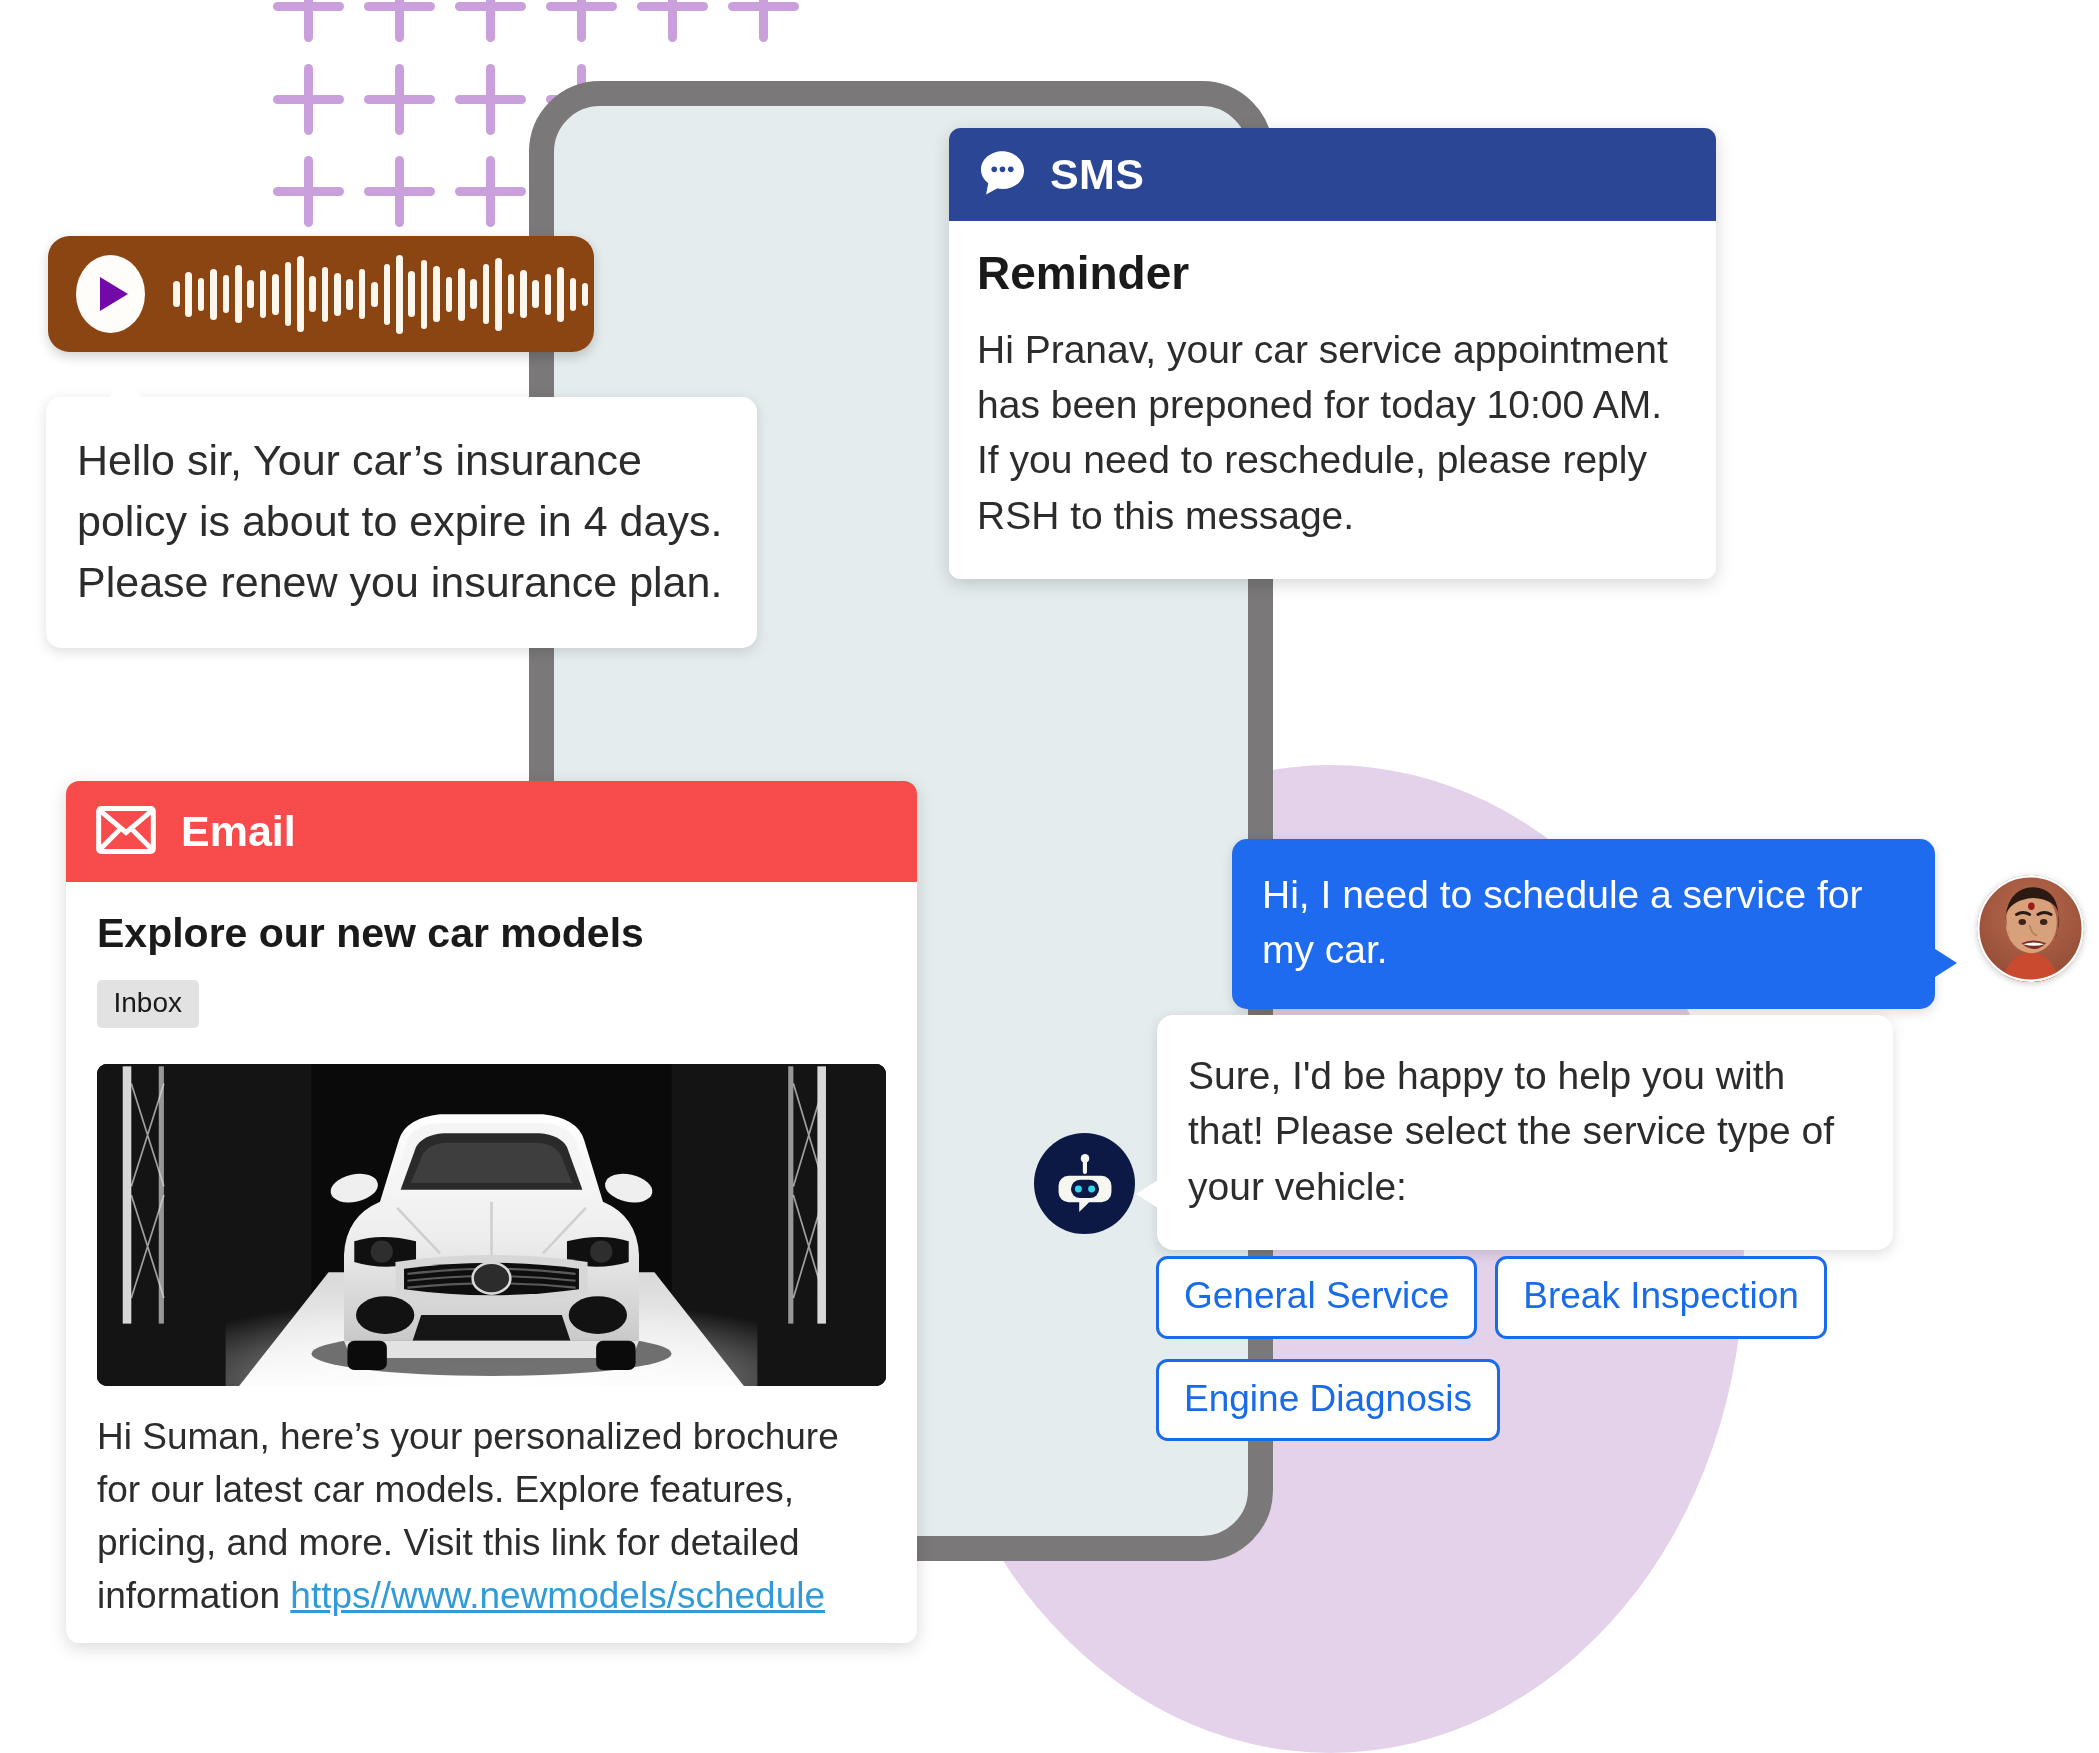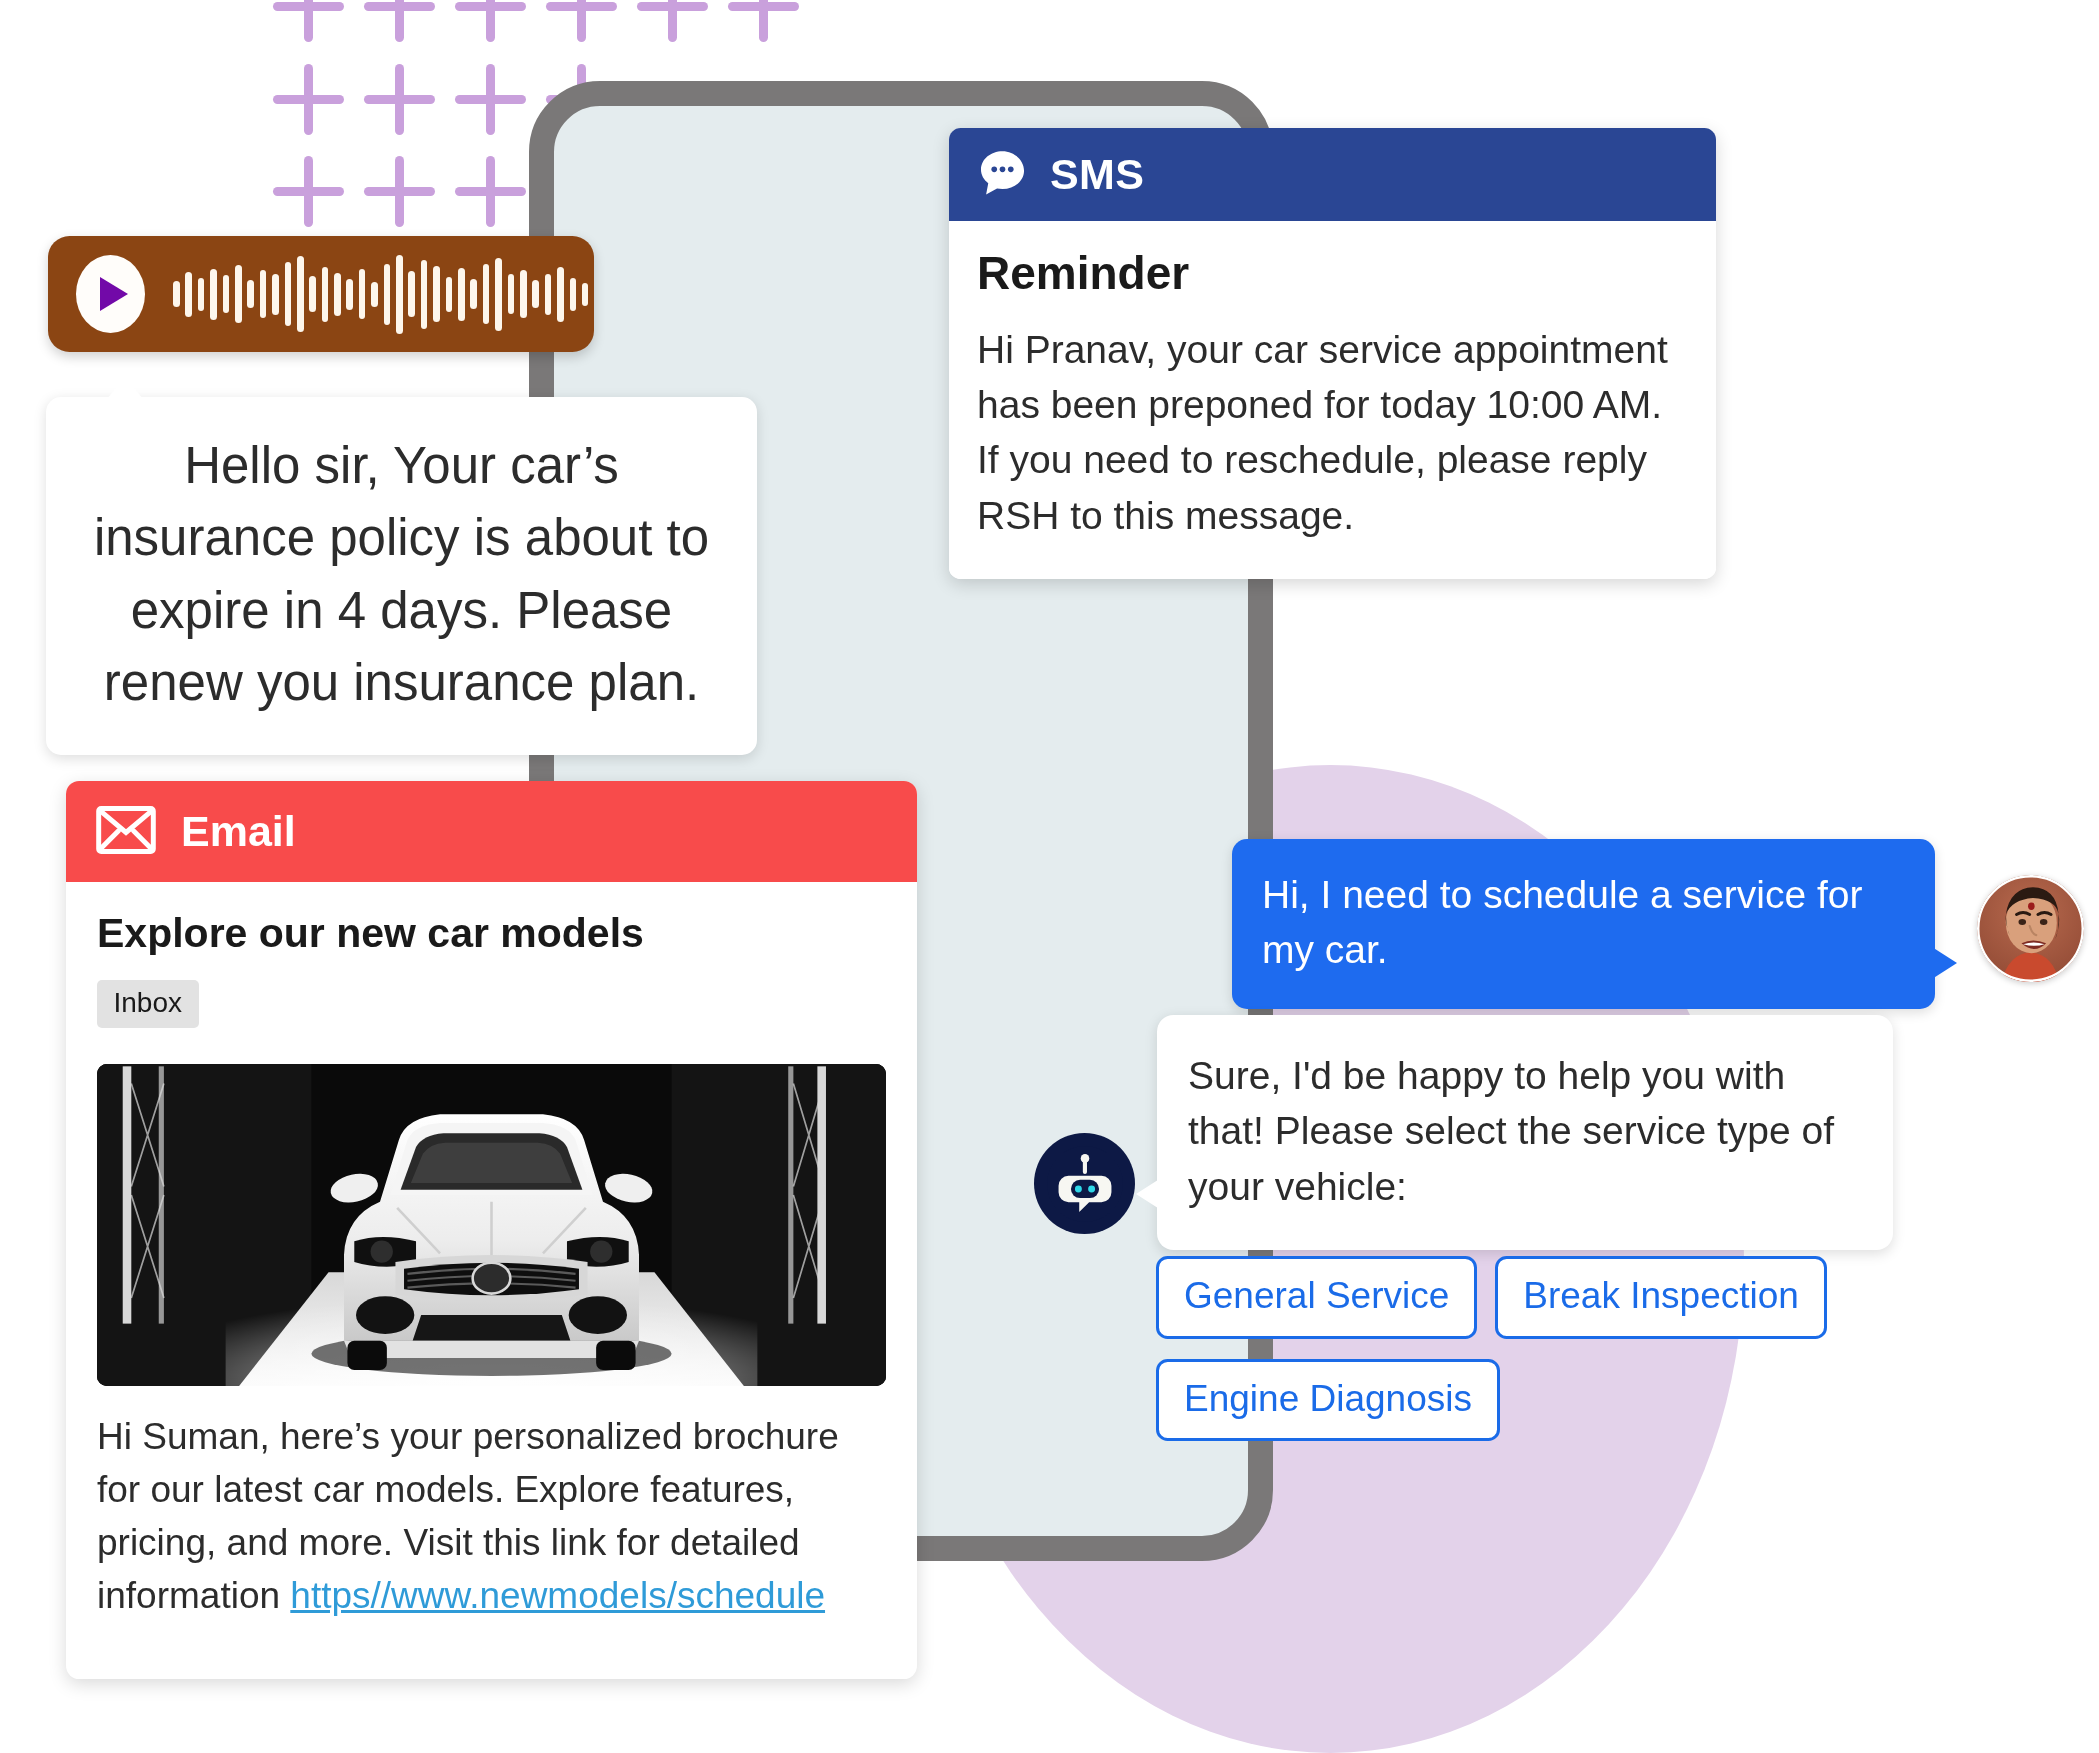--- a/index.html
+++ b/index.html
@@ -139,24 +139,23 @@
     content: "";
     position: absolute;
     left: 61px;
     top: -21.5px;
     width: 0; height: 0;
     border-left: 18px solid transparent;
     border-right: 18px solid transparent;
     border-bottom: 23px solid #FFFFFF;
   }
   .transcript-text {
-    font-size: 51px;
+    font-size: 43px;
     line-height: 1.42;
     color: #2C2C2C;
-    text-align: center;
   }
 
   
   .sms-card {
     left: 949px;
     top: 128px;
     width: 767px;
     border-radius: 11.6px;
     overflow: hidden;
     background: #FFFFFF;
@@ -207,21 +206,21 @@
     display: flex;
     align-items: center;
     gap: 25px;
     padding: 0 30px;
   }
   .email-head-label {
     color: #FFFFFF;
     font-size: 43px;
     font-weight: 700;
   }
-  .email-body { padding: 28px 31px 56px 31px; }
+  .email-body { padding: 28px 31px 20px 31px; }
   .email-subject {
     font-size: 41px;
     font-weight: 700;
     color: #1A1A1A;
     margin-bottom: 23px;
   }
   .inbox-badge {
     display: inline-block;
     background: #E2E2E2;
     color: #1A1A1A;

